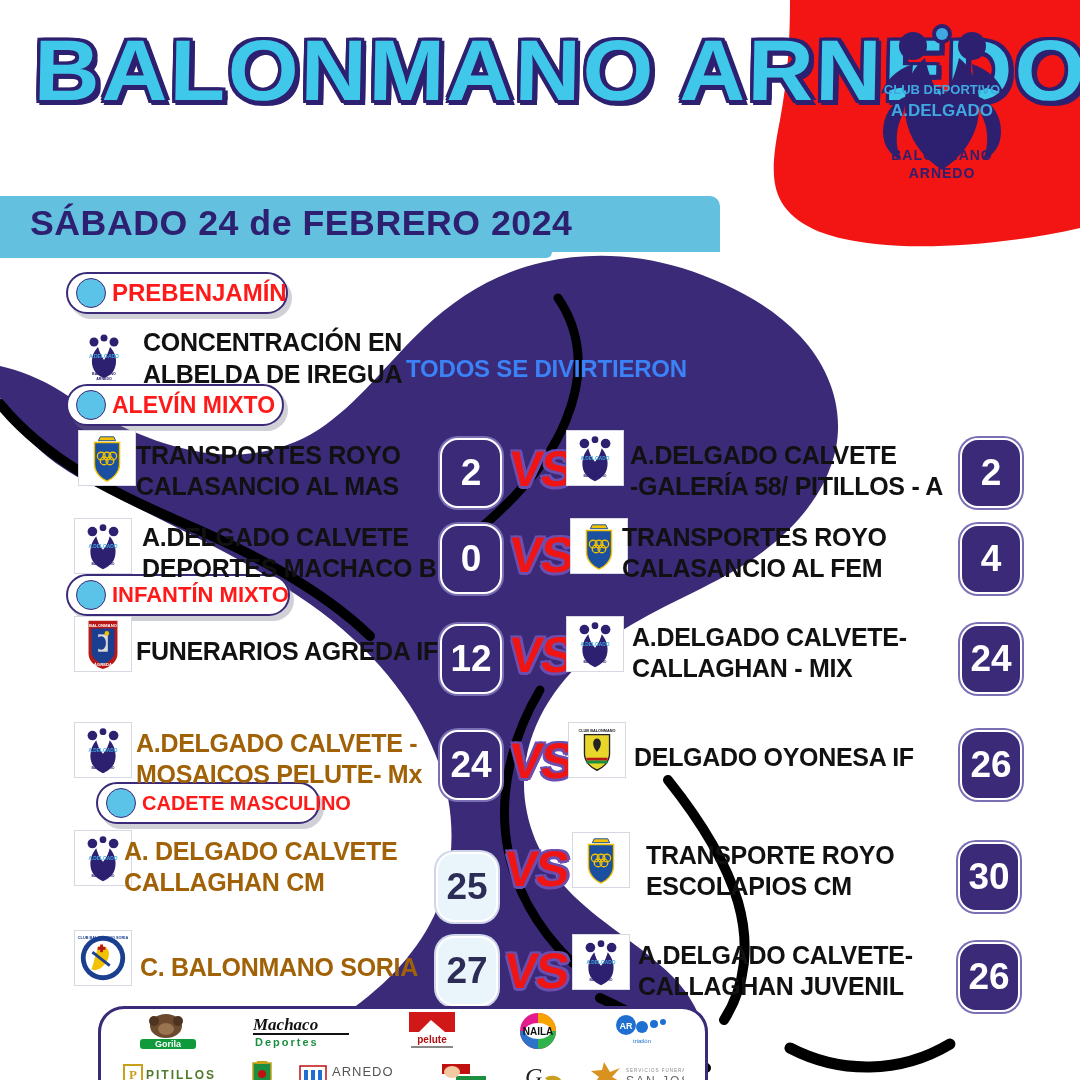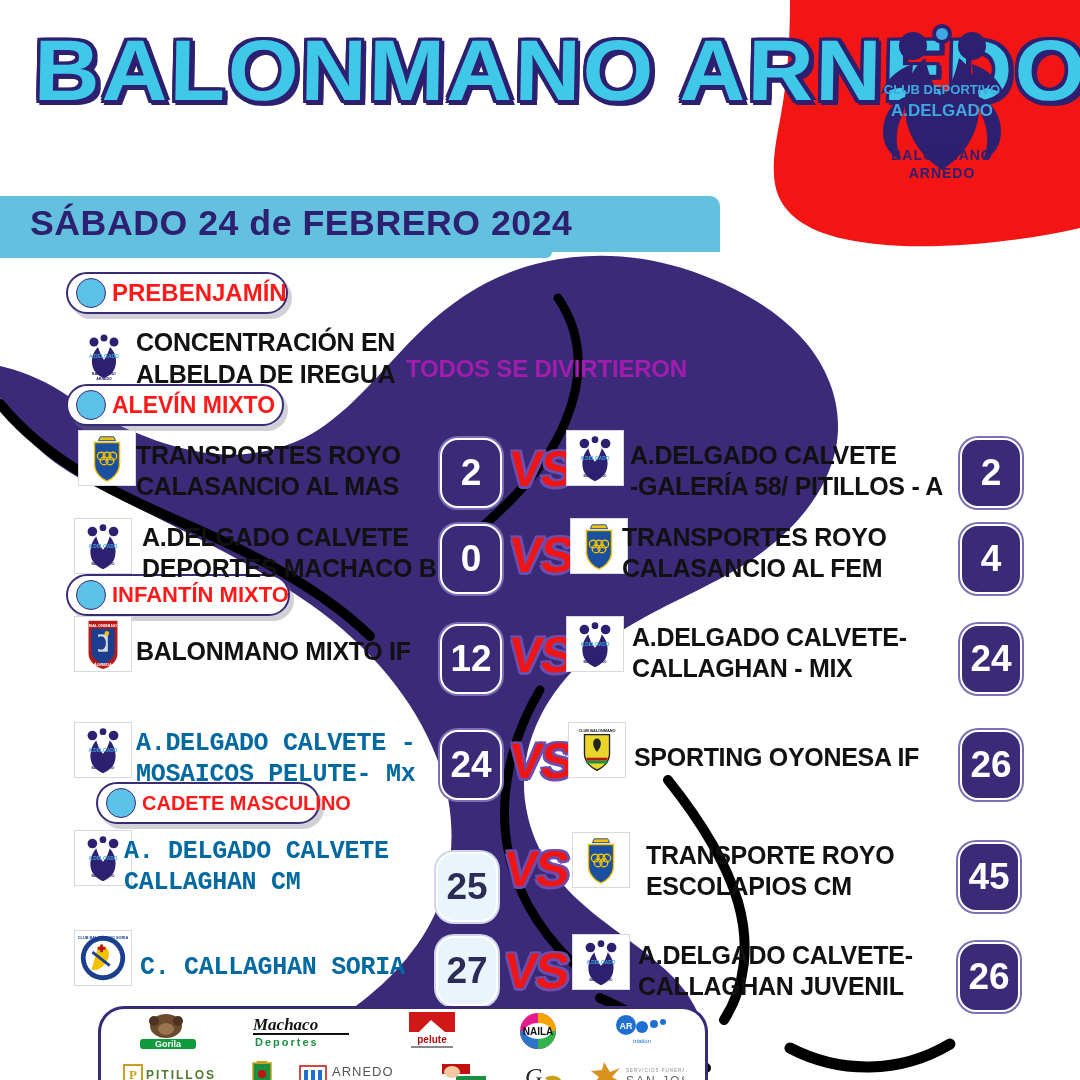--- a/index.html
+++ b/index.html
@@ -84,21 +84,21 @@
     position:absolute;width:58px;height:56px;background:#ffffff;
     border:1px solid #d8d8e2;box-sizing:border-box;overflow:hidden;
   }
   .mlogo svg{display:block;width:100%;height:100%;}
 
   .tname{
     position:absolute;font-weight:bold;font-size:25px;line-height:31px;
     white-space:nowrap;letter-spacing:-0.3px;
   }
   .tname.dark{color:#111111;}
-  .tname.light{color:#0369a1;font-family:Liberation Mono, monospace;}
+  .tname.light{color:#a16207;}
 
   .score{
     position:absolute;width:62px;height:70px;border-radius:18px;
     background:#3B2A78;border:2px solid #ffffff;
     box-shadow:0 0 0 2px #7a6fb5;
     display:flex;align-items:center;justify-content:center;
     font-weight:bold;font-size:37px;color:#ffffff;
     box-sizing:border-box;
   }
   .score.lightbox{
@@ -114,25 +114,25 @@
       2px 2px 0 #6B4FB0,-2px -2px 0 #6B4FB0,2px -2px 0 #6B4FB0,
       -2px 2px 0 #6B4FB0,0 3px 0 #6B4FB0,3px 0 0 #6B4FB0;
     transform:skewX(-6deg);
     text-align:center;
   }
 
   
   .note-logo{position:absolute;width:52px;height:52px;z-index:8;}
   .note-text{
     position:absolute;z-index:8;font-weight:bold;font-size:25px;
-    line-height:32px;color:#111111;white-space:pre-line;letter-spacing:-0.3px;
+    line-height:32px;color:#111111;white-space:pre-line;letter-spacing:-0.3px;margin-left:7px;
   }
   .note-extra{
     position:absolute;z-index:8;font-weight:bold;font-size:24px;
-    color:#a21caf;white-space:nowrap;letter-spacing:-0.2px;
+    color:#3b82f6;white-space:nowrap;letter-spacing:-0.2px;
   }
 
   
   .sponsors{
     position:absolute;left:98px;top:1006px;width:610px;height:90px;
     background:#ffffff;border:3px solid #3B2A78;
     border-top-left-radius:26px;border-top-right-radius:26px;
     z-index:9;box-sizing:border-box;overflow:hidden;
   }
   .sp-row{display:flex;align-items:center;justify-content:space-around;
@@ -316,21 +316,21 @@
           <rect width="58" height="56" fill="#fff"></rect>
         <path d="M14 4 h30 v34 c0 9 -9 14 -15 16 c-6 -2 -15 -7 -15 -16 z" fill="#B81818"></path>
         <path d="M17 12 h24 v24 c0 7 -7 11 -12 13 c-5 -2 -12 -6 -12 -13 z" fill="#1B3F8F"></path>
         <text x="29" y="10" font-size="4.4" font-weight="bold" fill="#fff" text-anchor="middle" font-family="Liberation Sans, sans-serif">BALONMANO</text>
         <text x="29" y="51" font-size="4.4" font-weight="bold" fill="#fff" text-anchor="middle" font-family="Liberation Sans, sans-serif">ÁGREDA</text>
         <path d="M24 18 h10 v18 h-10z" fill="#D9D9D9"></path>
         <path d="M27 20 c3 0 5 3 5 7 c0 4 -2 7 -5 7 c-3 0 -5 -3 -5 -7 c0 -4 2 -7 5 -7z" fill="#1B3F8F"></path>
         <circle cx="33" cy="17" r="2.4" fill="#F2C200"></circle>
       </svg>
     </div>
-    <div class="tname dark" style="left:136px;top:24px;">BALONMANO MIXTO IF</div>
+    <div class="tname dark" style="left:136px;top:24px;">FUNERARIOS AGREDA IF</div>
     <div class="score" style="left:440px;top:12px;">12</div>
     <div class="vs" style="left:505px;top:12px;">VS</div>
     <div class="mlogo" style="left:566px;top:4px;">
       <svg viewBox="0 0 58 56">
           <rect width="58" height="56" fill="#fff"></rect>
         <circle cx="29" cy="9" r="3.5" fill="#2D2070"></circle>
         <circle cx="18" cy="13" r="5" fill="#2D2070"></circle>
           <circle cx="40" cy="13" r="5" fill="#2D2070"></circle>
         <path d="M22 18 C16 25 14 35 18 43 C21 48 26 51 29 52 C32 51 37 48 40 43 C44 35 42 25 36 18 C34 25 32 29 29 32 C26 29 24 25 22 18Z" fill="#2D2070"></path>
         <text x="29" y="30" font-size="5" font-weight="bold" fill="#3FA8E0" text-anchor="middle" font-family="Liberation Sans, sans-serif">A.DELGADO</text>
@@ -361,21 +361,21 @@
     <div class="mlogo" style="left:568px;top:4px;">
       <svg viewBox="0 0 58 56">
           <rect width="58" height="56" fill="#fff"></rect>
         <path d="M16 12 h26 v20 c0 9 -8 15 -13 17 c-5 -2 -13 -8 -13 -17 z" fill="#E8D72A" stroke="#222" stroke-width="1.4"></path>
         <path d="M29 16 c2 0 4 2 4 5 c0 4 -2 6 -4 9 c-2 -3 -4 -5 -4 -9 c0 -3 2 -5 4 -5z" fill="#222"></path>
         <text x="29" y="9" font-size="4" font-weight="bold" fill="#222" text-anchor="middle" font-family="Liberation Sans, sans-serif">CLUB BALONMANO</text>
         <rect x="18" y="36" width="22" height="3" fill="#B81818"></rect>
         <rect x="18" y="39" width="22" height="3" fill="#1B8F3F"></rect>
       </svg>
     </div>
-    <div class="tname dark" style="left:634px;top:24px;">SPORTING OYONESA IF</div>
+    <div class="tname dark" style="left:634px;top:24px;">DELGADO OYONESA IF</div>
     <div class="score" style="left:960px;top:12px;">26</div>
   </div>
 
   <div class="match" style="top:826px;">
     <div class="mlogo" style="left:74px;top:4px;">
       <svg viewBox="0 0 58 56">
           <rect width="58" height="56" fill="#fff"></rect>
         <circle cx="29" cy="9" r="3.5" fill="#2D2070"></circle>
         <circle cx="18" cy="13" r="5" fill="#2D2070"></circle>
           <circle cx="40" cy="13" r="5" fill="#2D2070"></circle>
@@ -395,37 +395,37 @@
         <path d="M16 12 h26 v22 c0 10 -8 16 -13 18 c-5 -2 -13 -8 -13 -18 z" fill="#1B4FA0" stroke="#F2C200" stroke-width="1.5"></path>
         <circle cx="23" cy="26" r="4" fill="none" stroke="#F2C200" stroke-width="1.4"></circle>
         <circle cx="29" cy="26" r="4" fill="none" stroke="#F2C200" stroke-width="1.4"></circle>
         <circle cx="35" cy="26" r="4" fill="none" stroke="#F2C200" stroke-width="1.4"></circle>
         <circle cx="26" cy="31" r="4" fill="none" stroke="#F2C200" stroke-width="1.4"></circle>
         <circle cx="32" cy="31" r="4" fill="none" stroke="#F2C200" stroke-width="1.4"></circle>
       </svg>
     </div>
     <div class="tname dark" style="left:646px;top:14px;white-space:pre-line;">TRANSPORTE ROYO
 ESCOLAPIOS CM</div>
-    <div class="score" style="left:958px;top:16px;">45</div>
+    <div class="score" style="left:958px;top:16px;">30</div>
   </div>
 
   <div class="match" style="top:928px;">
     <div class="mlogo" style="left:74px;top:2px;">
       <svg viewBox="0 0 58 56">
           <rect width="58" height="56" fill="#fff"></rect>
         <circle cx="29" cy="28" r="23" fill="#1B3F8F"></circle>
         <circle cx="29" cy="28" r="18" fill="#fff"></circle>
         <path d="M24 16 c5 -2 10 1 11 6 c1 6 -3 12 -8 16 c-3 2 -7 3 -10 2 c2 -6 4 -14 7 -24z" fill="#F2C200"></path>
         <path d="M18 22 l18 14" stroke="#1B3F8F" stroke-width="3" fill="none"></path>
         <rect x="26" y="14" width="3" height="8" fill="#B81818"></rect>
         <rect x="23.5" y="16.5" width="8" height="3" fill="#B81818"></rect>
         <text x="29" y="8" font-size="4" font-weight="bold" fill="#1B3F8F" text-anchor="middle" font-family="Liberation Sans, sans-serif">CLUB BALONMANO SORIA</text>
       </svg>
     </div>
-    <div class="tname light" style="left:140px;top:24px;">C.  CALLAGHAN SORIA</div>
+    <div class="tname light" style="left:140px;top:24px;">C.  BALONMANO SORIA</div>
     <div class="score lightbox" style="left:436px;top:8px;">27</div>
     <div class="vs" style="left:500px;top:12px;">VS</div>
     <div class="mlogo" style="left:572px;top:6px;">
       <svg viewBox="0 0 58 56">
           <rect width="58" height="56" fill="#fff"></rect>
         <circle cx="29" cy="9" r="3.5" fill="#2D2070"></circle>
         <circle cx="18" cy="13" r="5" fill="#2D2070"></circle>
           <circle cx="40" cy="13" r="5" fill="#2D2070"></circle>
         <path d="M22 18 C16 25 14 35 18 43 C21 48 26 51 29 52 C32 51 37 48 40 43 C44 35 42 25 36 18 C34 25 32 29 29 32 C26 29 24 25 22 18Z" fill="#2D2070"></path>
         <text x="29" y="30" font-size="5" font-weight="bold" fill="#3FA8E0" text-anchor="middle" font-family="Liberation Sans, sans-serif">A.DELGADO</text>

